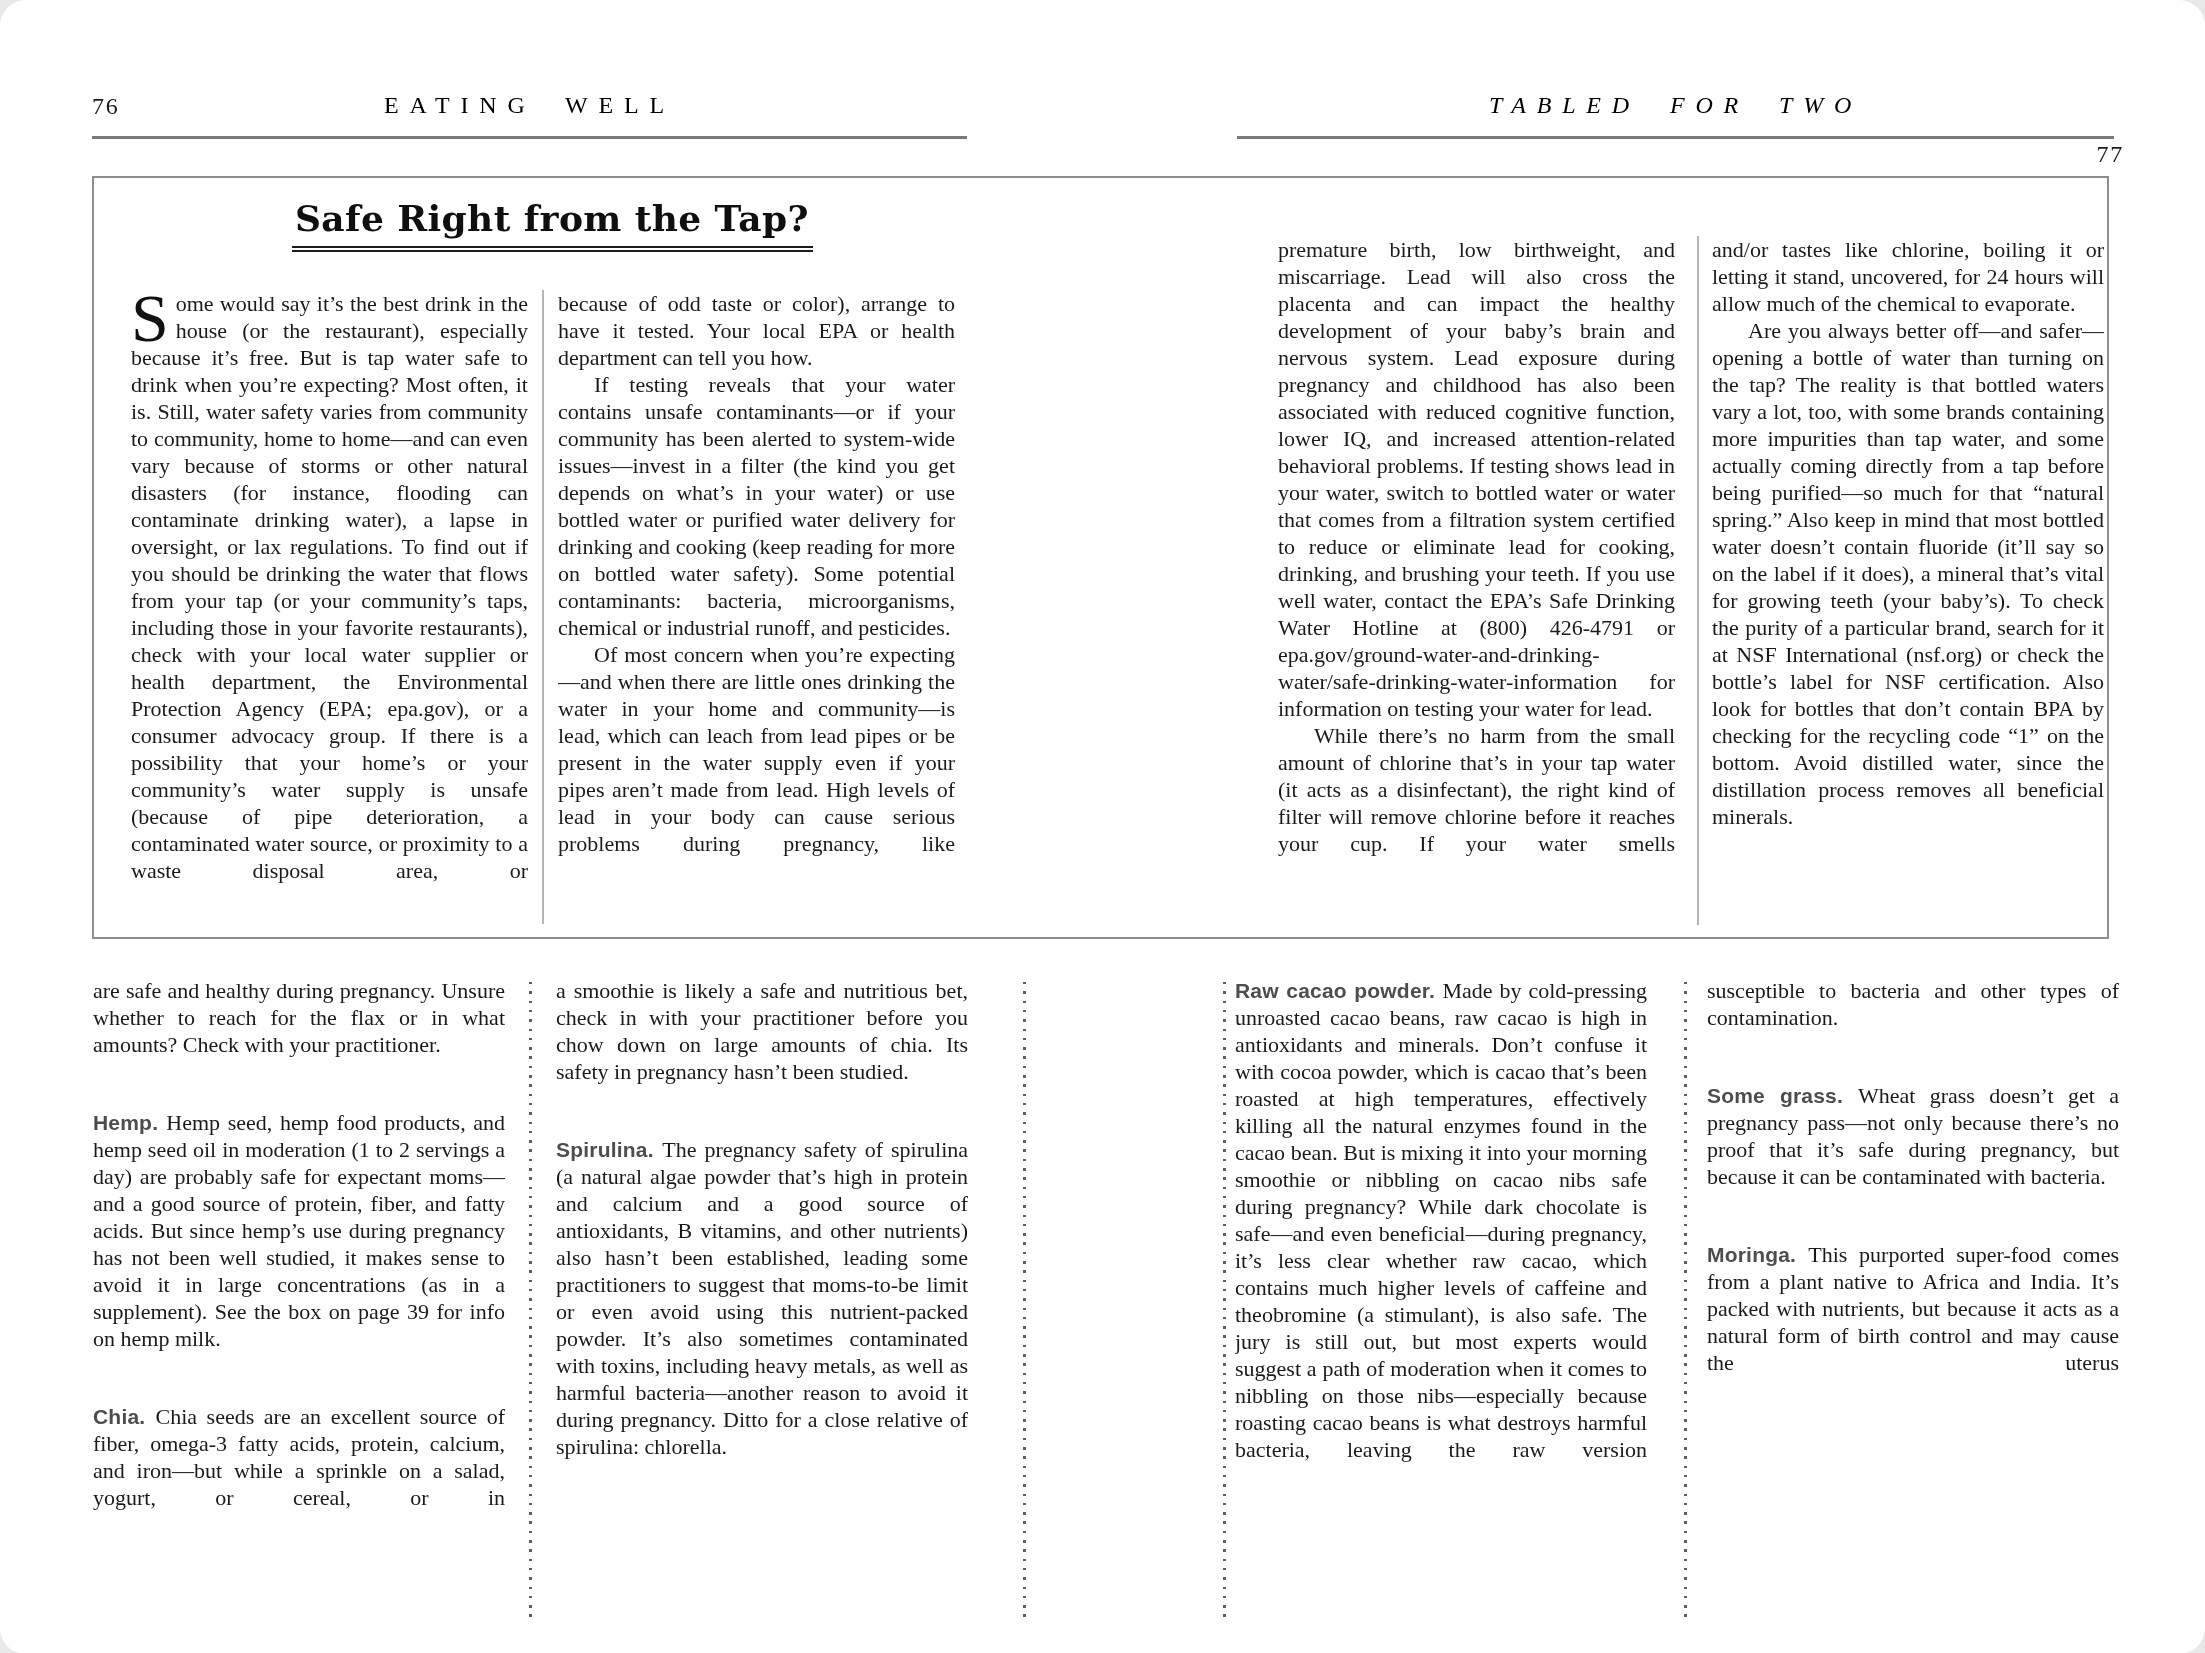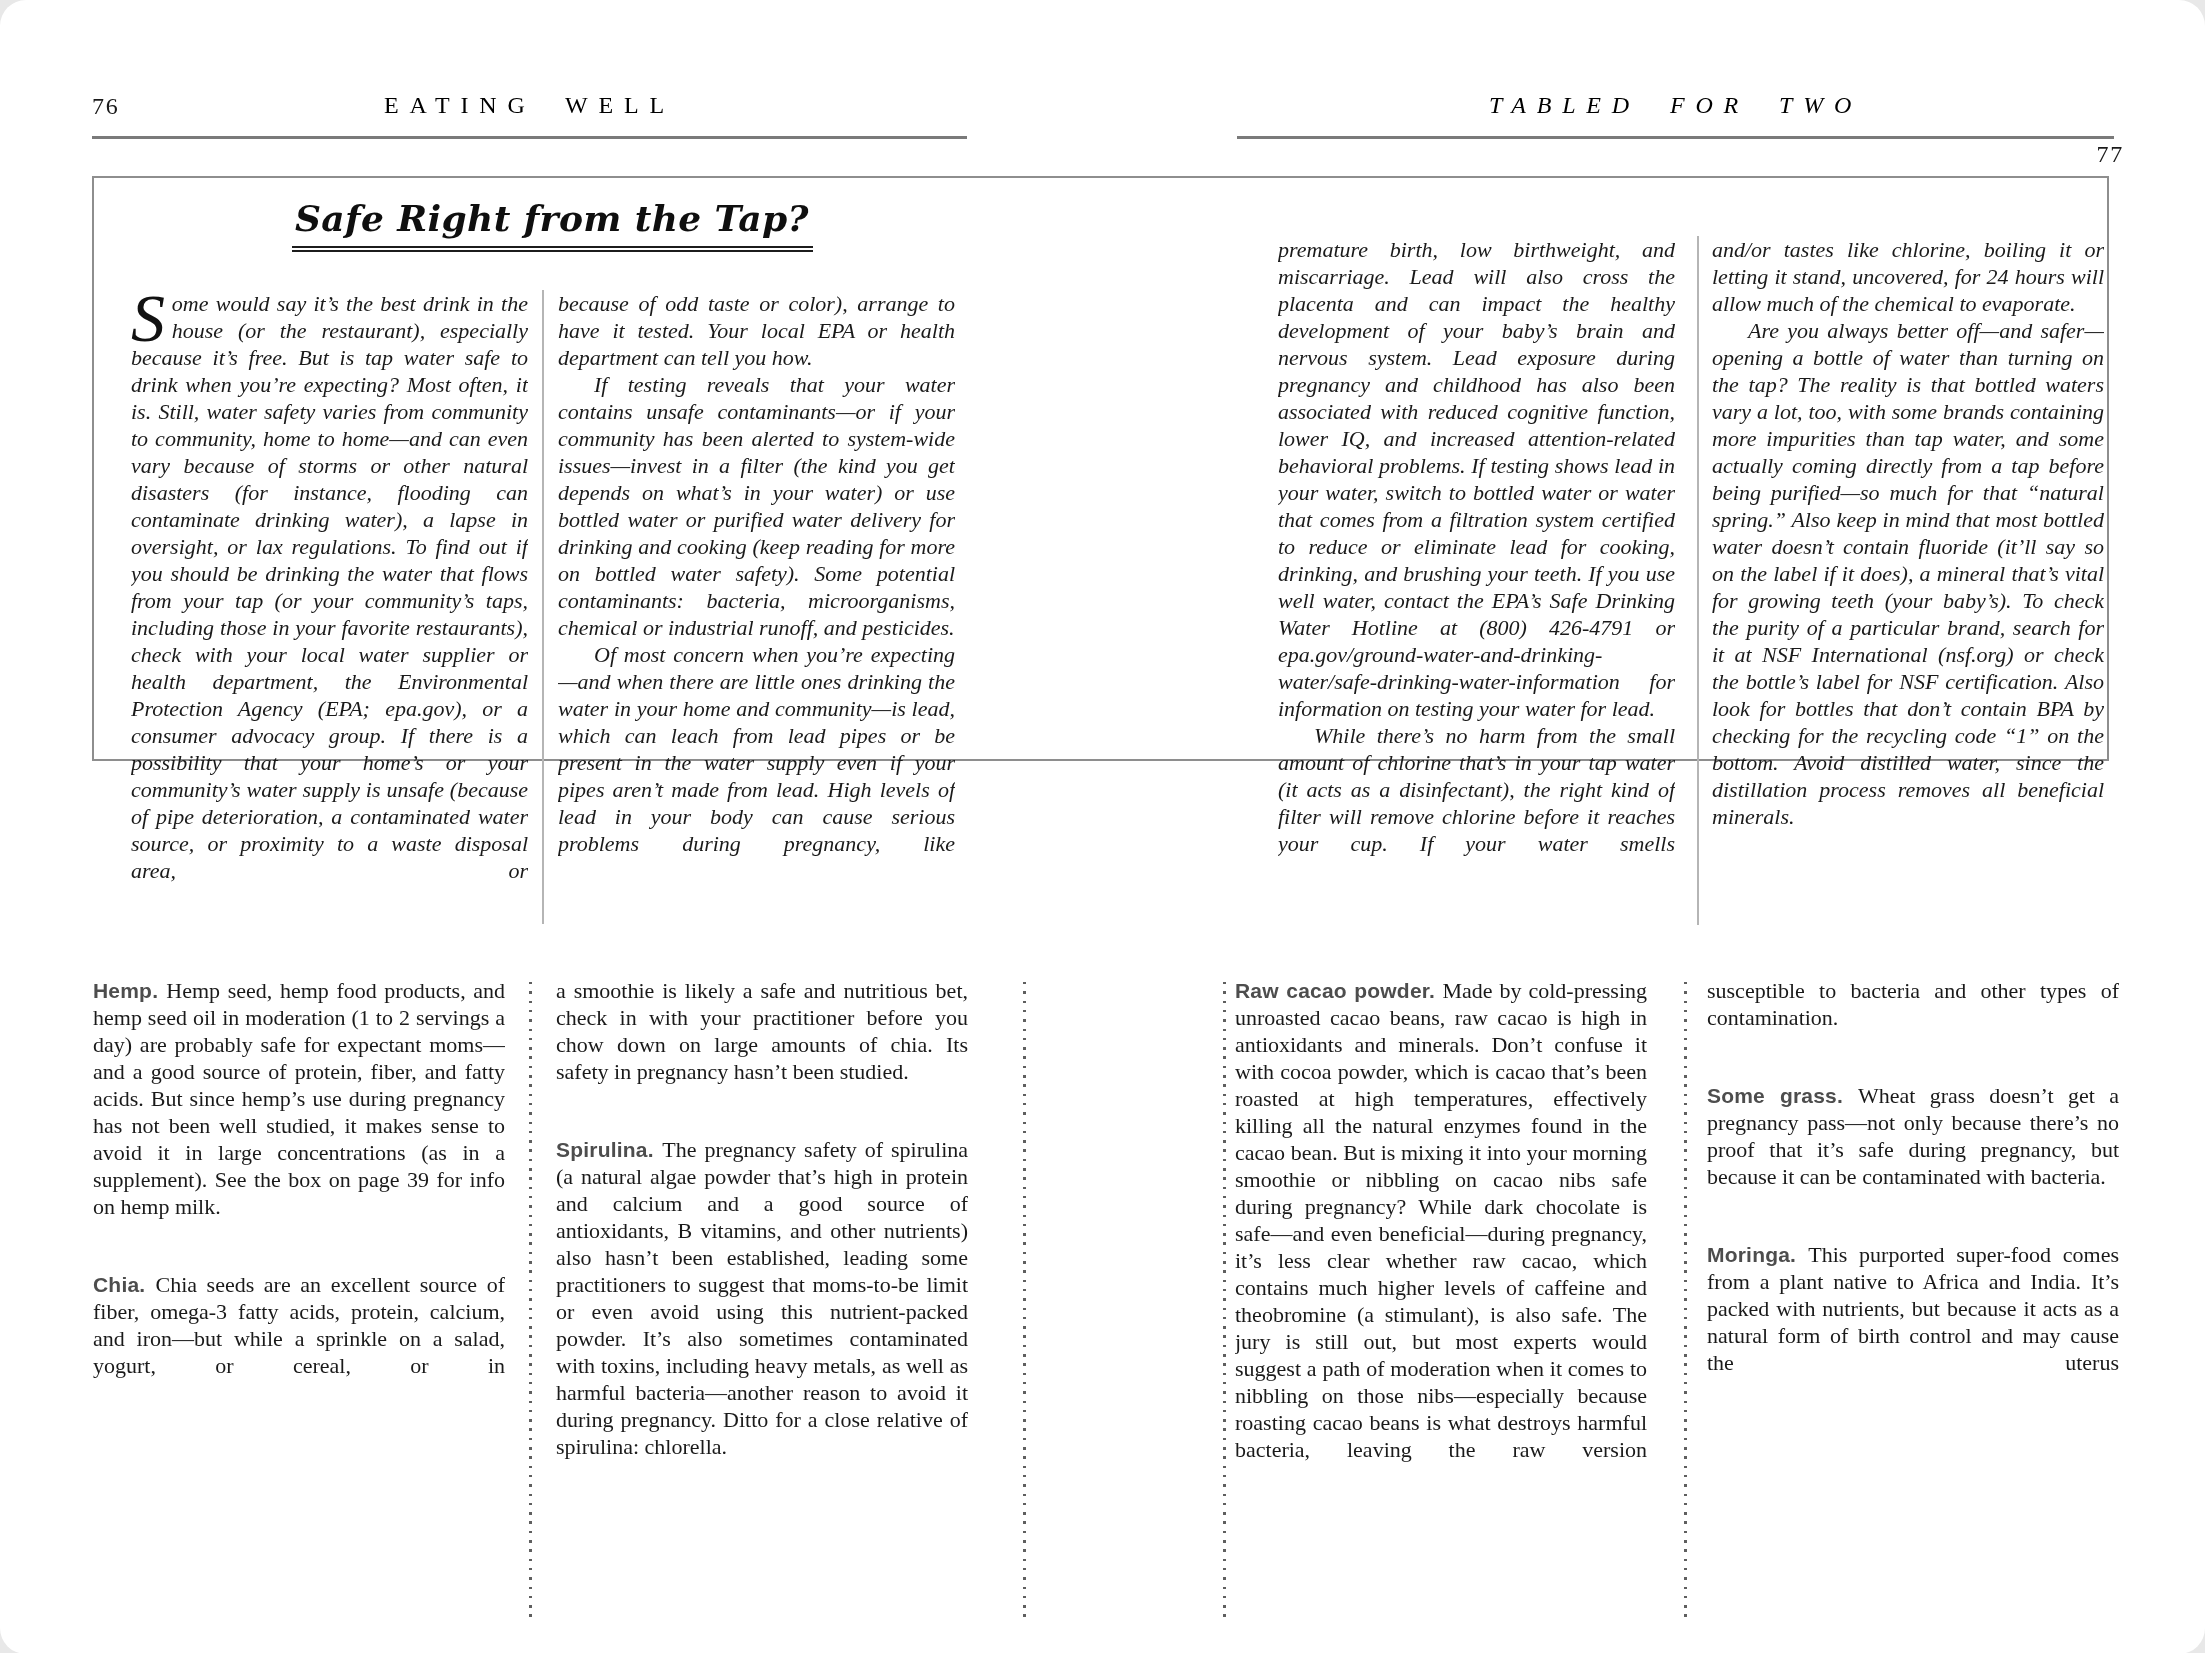--- a/index.html
+++ b/index.html
@@ -16,22 +16,22 @@
     font-family:"Liberation Serif","DejaVu Serif",serif;color:var(--text-color);
     overflow:hidden;
     border-radius:26px;
   }
   
   .pageno{position:absolute;top:93px;font-size:24px;letter-spacing:1.7px;}
   .runhead{position:absolute;top:92px;font-size:24px;letter-spacing:0.45em;word-spacing:0.55em;text-align:center;color:#000000;}
   .headrule{position:absolute;top:136px;height:2.5px;background:var(--rule-color);}
   
   #feature-box{
-    position:absolute;left:92px;top:176px;width:2017px;height:585px;
-    border:2.5px solid var(--box-border);background:var(--page-bg);box-sizing:border-box;font-style:italic;
+    position:absolute;left:92px;top:176px;width:2017px;height:763px;
+    border:2.5px solid var(--box-border);background:var(--page-bg);box-sizing:border-box;
   }
   #box-title-wrap{position:absolute;left:34px;top:18.7px;width:848px;text-align:center;}
   #box-title{
     display:inline-block;font-family:"DejaVu Serif","Liberation Serif",serif;
     font-weight:bold;font-size:36px;letter-spacing:0.4px;color:#0f0f0f;
     padding:0 3.4px 7.6px 3.4px;border-bottom:6px double #1c1c1c;
   }
   .boxcol{position:absolute;width:397px;overflow:hidden;}
   #box-col-1{left:37px;top:112px;height:634px;}
   #box-col-2{left:464px;top:112px;height:634px;}
@@ -109,20 +109,21 @@
         <p class="ind">Are you always better off—and safer—opening a bottle of water than turning on the tap? The reality is that bottled waters vary a lot, too, with some brands containing more impurities than tap water, and some actually coming directly from a tap before being purified—so much for that “natural spring.” Also keep in mind that most bottled water doesn’t contain fluoride (it’ll say so on the label if it does), a mineral that’s vital for growing teeth (your baby’s). To check the purity of a particular brand, search for it at NSF International (nsf.org) or check the bottle’s label for NSF certification. Also look for bottles that don’t contain BPA by checking for the recycling code “1” on the bottom. Avoid distilled water, since the distillation process removes all beneficial minerals.</p>
       </div>
   </div>
 
   <div id="dot-a-b" class="dotrule"></div>
   <div id="dot-b-gutter" class="dotrule"></div>
   <div id="dot-gutter-c" class="dotrule"></div>
   <div id="dot-c-d" class="dotrule"></div>
 
   <div id="bot-col-a" class="botcol col">
+      <p>are safe and healthy during pregnancy. Unsure whether to reach for the flax or in what amounts? Check with your practitioner.</p>
       <p class="entry"><span class="lead">Hemp. </span>Hemp seed, hemp food products, and hemp seed oil in moderation (1 to 2 servings a day) are probably safe for expectant moms—and a good source of protein, fiber, and fatty acids. But since hemp’s use during pregnancy has not been well studied, it makes sense to avoid it in large concentrations (as in a supplement). See the box on page 39 for info on hemp milk.</p>
       <p class="runon entry"><span class="lead">Chia. </span>Chia seeds are an excellent source of fiber, omega-3 fatty acids, protein, calcium, and iron—but while a sprinkle on a salad, yogurt, or cereal, or in</p>
     </div>
   <div id="bot-col-b" class="botcol col">
       <p>a smoothie is likely a safe and nutritious bet, check in with your practitioner before you chow down on large amounts of chia. Its safety in pregnancy hasn’t been studied.</p>
       <p class="entry"><span class="lead">Spirulina. </span>The pregnancy safety of spirulina (a natural algae powder that’s high in protein and calcium and a good source of antioxidants, B vitamins, and other nutrients) also hasn’t been established, leading some practitioners to suggest that moms-to-be limit or even avoid using this nutrient-packed powder. It’s also sometimes contaminated with toxins, including heavy metals, as well as harmful bacteria—another reason to avoid it during pregnancy. Ditto for a close relative of spirulina: chlorella.</p>
     </div>
   <div id="bot-col-c" class="botcol col">
       <p class="runon entry"><span class="lead">Raw cacao powder. </span>Made by cold-pressing unroasted cacao beans, raw cacao is high in antioxidants and minerals. Don’t confuse it with cocoa powder, which is cacao that’s been roasted at high temperatures, effectively killing all the natural enzymes found in the cacao bean. But is mixing it into your morning smoothie or nibbling on cacao nibs safe during pregnancy? While dark chocolate is safe—and even beneficial—during pregnancy, it’s less clear whether raw cacao, which contains much higher levels of caffeine and theobromine (a stimulant), is also safe. The jury is still out, but most experts would suggest a path of moderation when it comes to nibbling on those nibs—especially because roasting cacao beans is what destroys harmful bacteria, leaving the raw version</p>
     </div>

